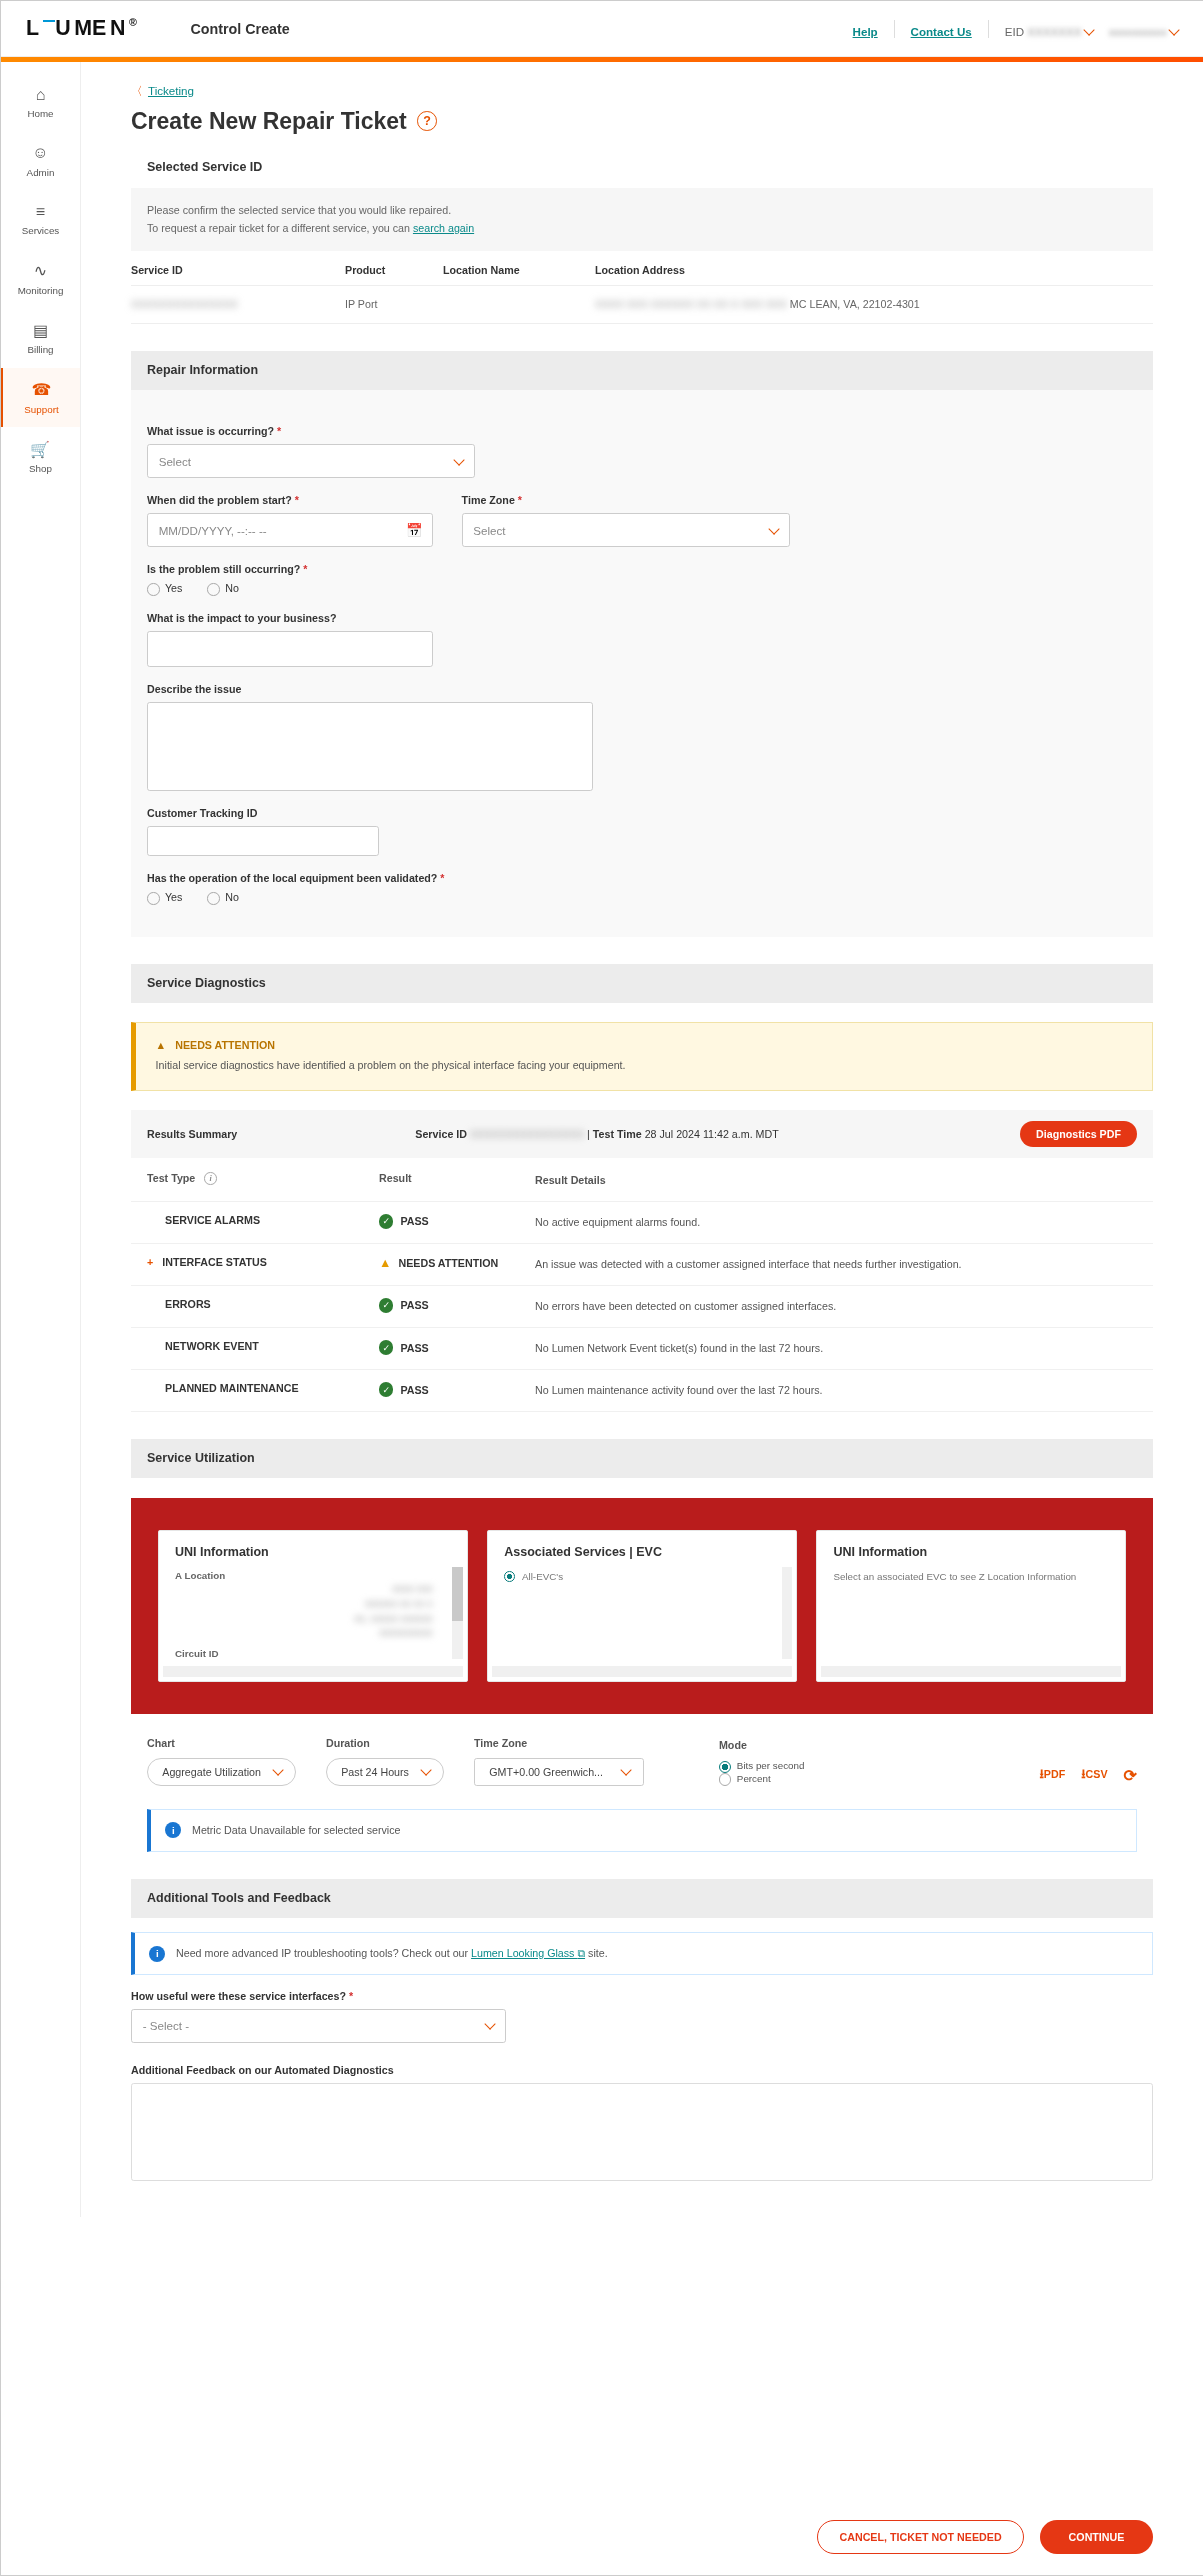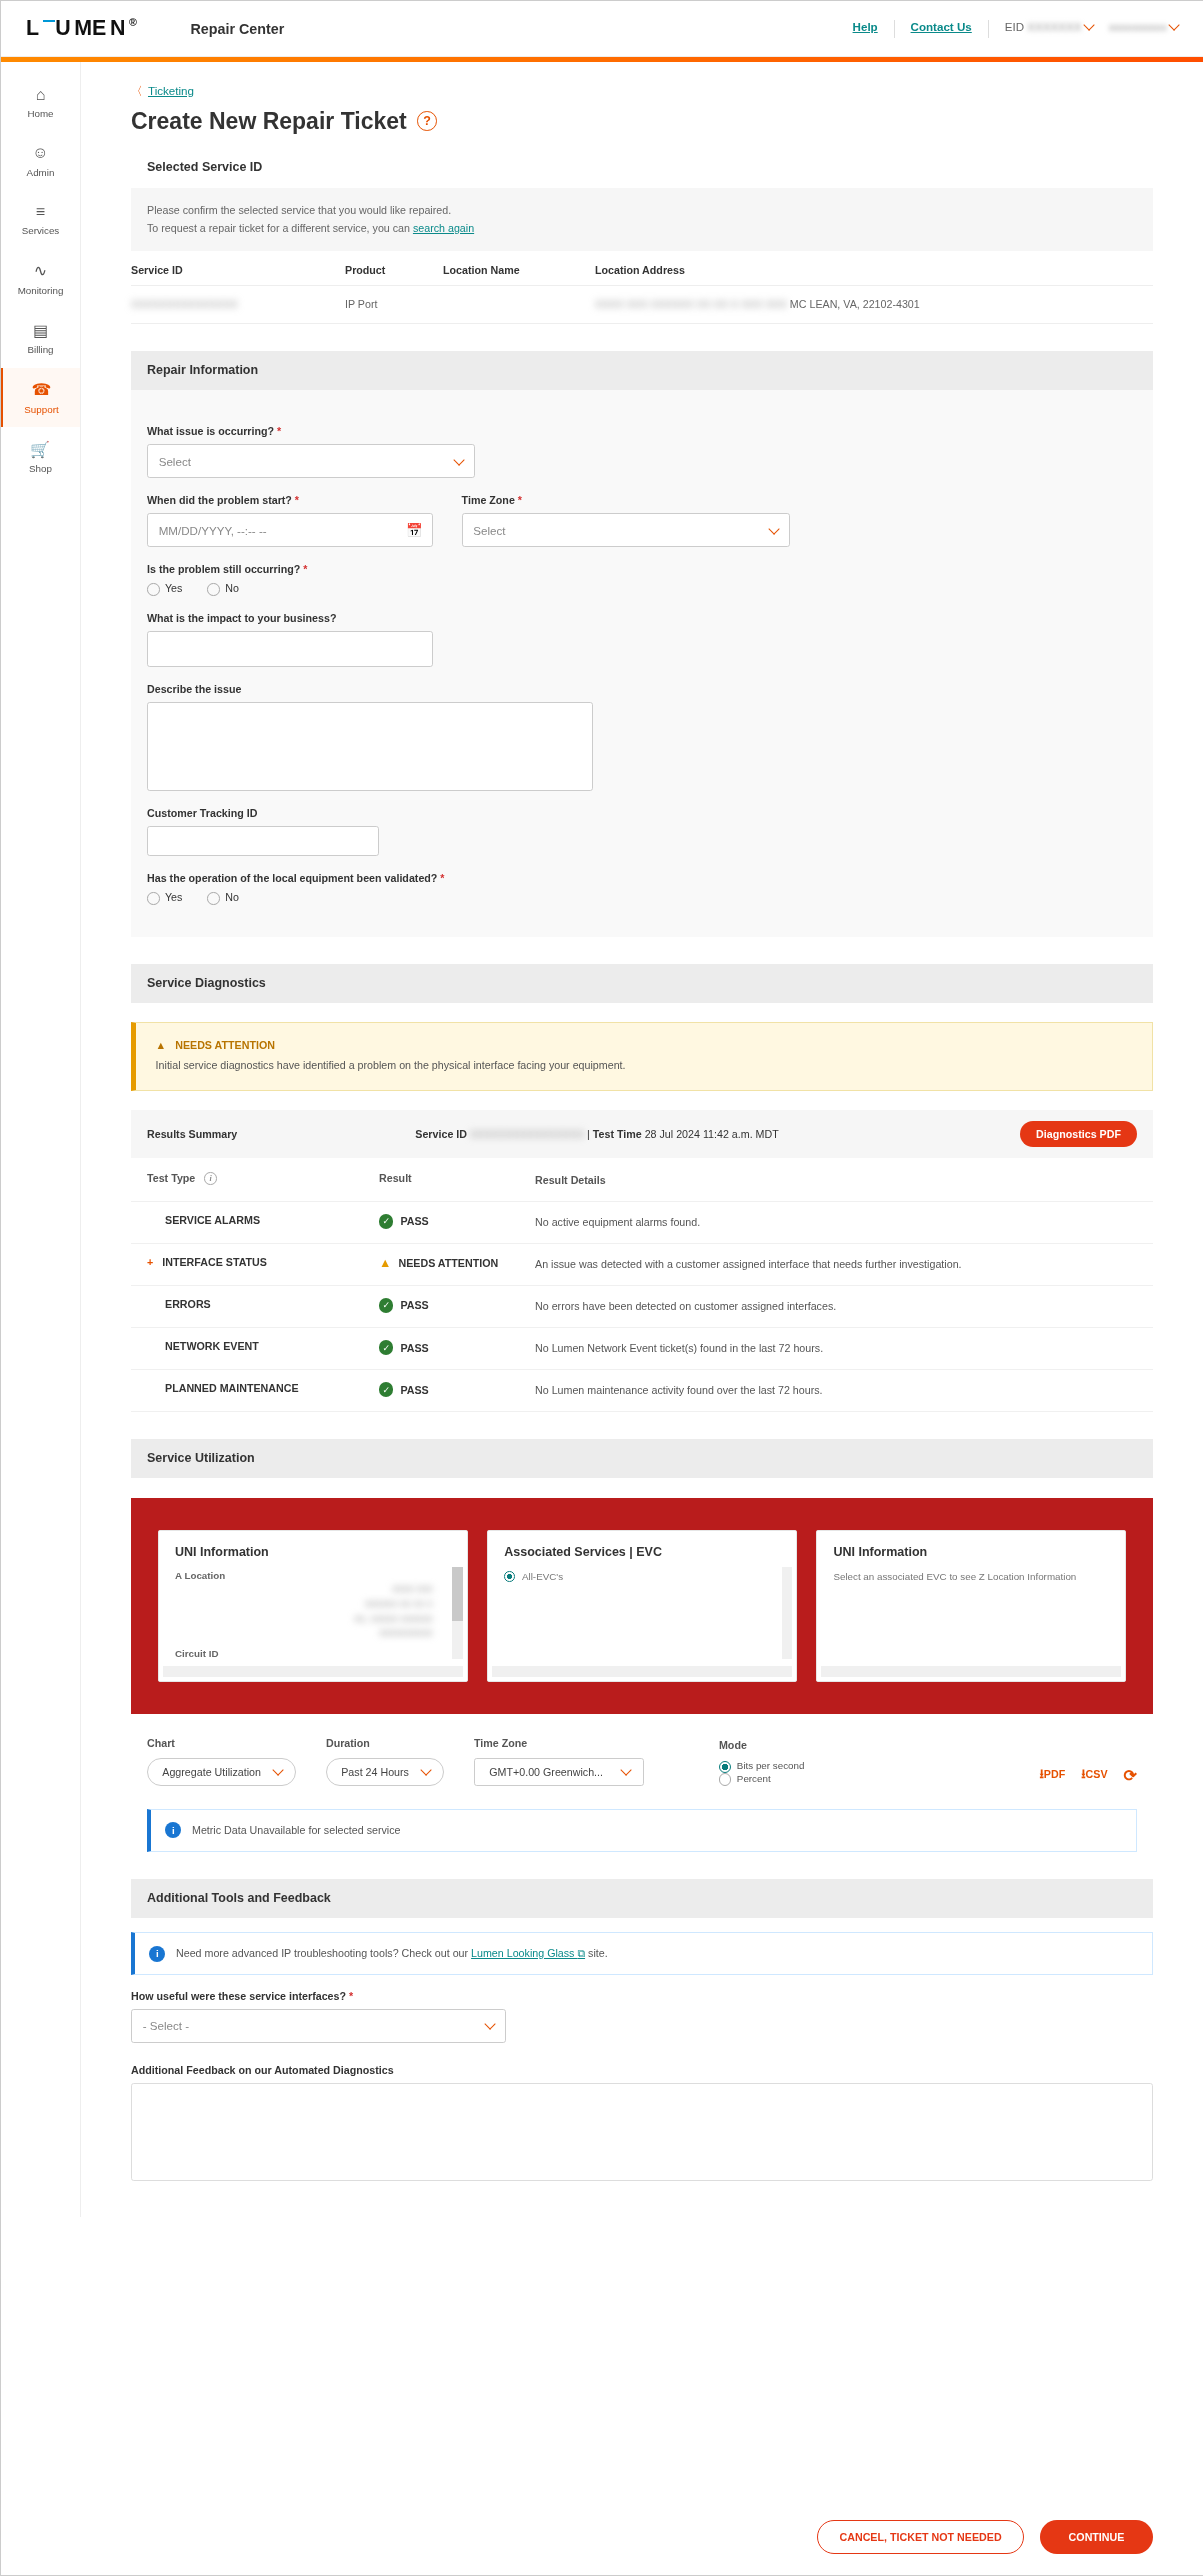--- a/index.html
+++ b/index.html
@@ -2,21 +2,21 @@
 <html style="font-size:14.3px"><head>
 <meta charset="utf-8">
 <style>
 *{box-sizing:border-box;margin:0;padding:0;font-family:Arial,Helvetica,sans-serif;}
 body{background:#fff;color:#333;font-size:10.7px;}
 .app{width:1204px;min-height:2576px;position:relative;border:0.9px solid #ccc;}
 .topbar{height:56px;display:flex;align-items:center;padding:0 25px;border-bottom:0.9px solid #eee;}
 .topbar .logo{font-weight:800;font-size:21.4px;letter-spacing:3.6px;color:#111;}
 .topbar .logo .bar{display:inline-block;border-top:2.7px solid #0097d6;width:12.5px;vertical-align:top;position:relative;top:3.6px;}
 .topbar .subtitle{margin-left:50px;font-weight:700;font-size:14.3px;color:#333;}
-.topbar .right{margin-left:auto;display:flex;align-items:flex-start;gap:16px;font-size:11.6px;}
+.topbar .right{margin-left:auto;display:flex;align-items:flex-end;gap:16px;font-size:11.6px;}
 .topbar .right a{color:#0a8a8a;font-weight:700;text-decoration:underline;}
 .topbar .right .divider{width:0.9px;height:18px;background:#ddd;}
 .topbar .eid{color:#666;}
 .topbar .eid .blur,.topbar .user .blur{filter:blur(2.7px);color:#999;}
 .orange-line{height:5.4px;background:linear-gradient(to right,#ff8a00,#ff4e00);}
 .shell{display:flex;}
 .sidenav{width:80px;background:#fff;border-right:0.9px solid #eee;padding-top:10.7px;}
 .sidenav .item{display:flex;flex-direction:column;align-items:center;gap:4.5px;padding:12.5px 0;color:#555;cursor:pointer;font-size:9.8px;}
 .sidenav .item.active{color:#e65100;border-left:2.7px solid #e65100;background:#fff8f3;}
 .sidenav .icon{font-size:16px;}
@@ -95,21 +95,21 @@
 .btn-outline{border:1.8px solid #e53714;color:#e53714;background:#fff;border-radius:891px;padding:9px 21.4px;font-weight:800;font-size:10.7px;}
 .btn-solid{border:none;color:#fff;background:#e53714;border-radius:891px;padding:10.7px 28.6px;font-weight:800;font-size:10.7px;}
 .chev-d::before{content:"";display:inline-block;width:7.1px;height:7.1px;border-right:1.8px solid currentColor;border-bottom:1.8px solid currentColor;transform:rotate(45deg);position:relative;top:-1.8px;}
 </style>
 </head>
 <body>
 
 <div class="app">
   <div class="topbar">
     <div class="logo">L<span class="bar"></span>U<span style="letter-spacing:0">M</span>EN<span style="font-size:10.7px;vertical-align:top">®</span></div>
-    <div class="subtitle">Repair Center</div>
+    <div class="subtitle">Control Create</div>
     <div class="right">
       <a href="#">Help</a>
       <div class="divider"></div>
       <a href="#">Contact Us</a>
       <div class="divider"></div>
       <span class="eid"><span>EID</span> <span class="blur">XXXXXXX</span> <span class="chev-d" style="color:#e65100;"></span></span>
       <span class="user"><span class="blur">xxxxxxxxxx</span> <span class="chev-d" style="color:#e65100;"></span></span>
     </div>
   </div>
   <div class="orange-line"></div>

